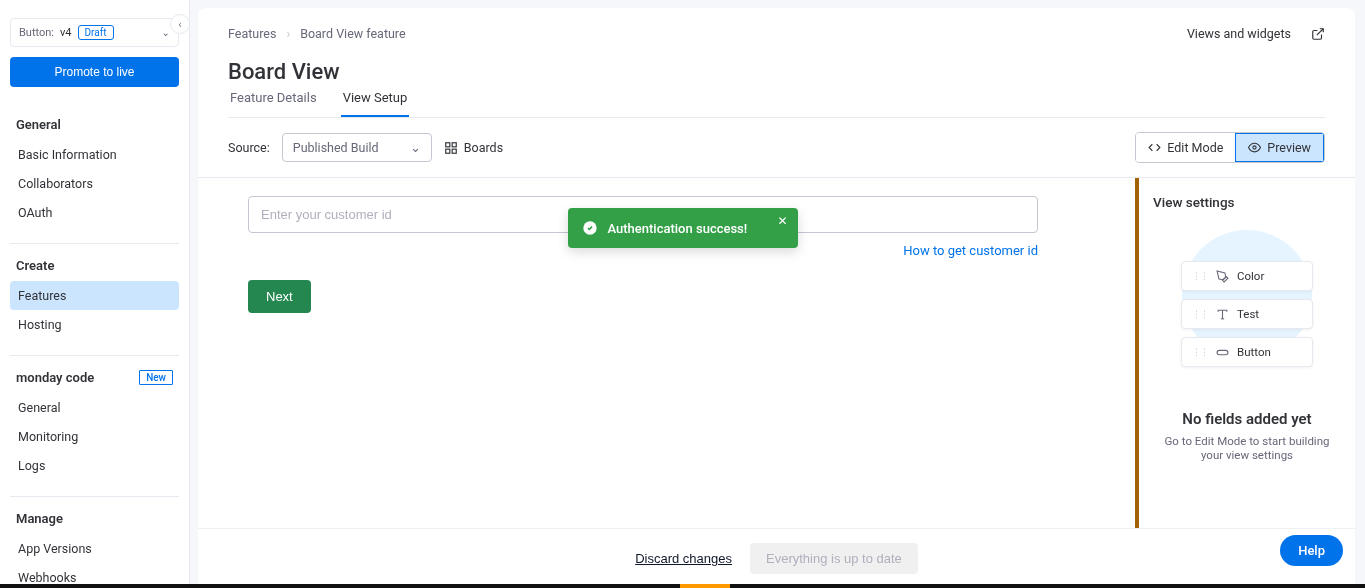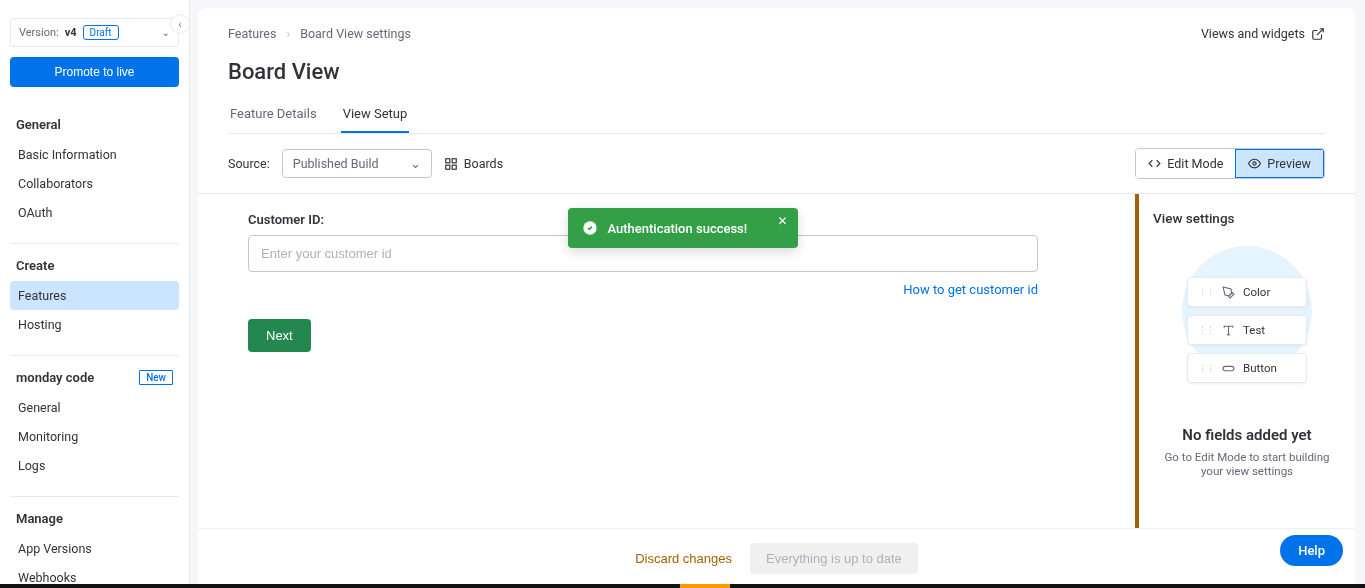--- a/index.html
+++ b/index.html
@@ -3,38 +3,38 @@
 <meta charset="utf-8">
 <style>
 * { box-sizing: border-box; margin: 0; padding: 0; }
 body { font-family: -apple-system, BlinkMacSystemFont, "Segoe UI", Roboto, sans-serif; font-size: 13px; color: #323338; background: #f6f7fb; width: 1365px; height: 588px; overflow: hidden; position: relative; }
 .app { display: flex; height: 100%; }
 .sidebar { width: 190px; background: #fff; border-right: 1px solid #e6e9ef; padding: 0 10px; overflow-y: auto; position: relative; }
 .sidebar-inner { padding-top: 18px; }
 .collapse-btn { position: absolute; right: -1px; top: 14px; width: 20px; height: 20px; border-radius: 50%; background: #fff; border: 1px solid #e6e9ef; display: flex; align-items: center; justify-content: center; font-size: 10px; color: #676879; cursor: pointer; z-index: 5; }
 .version-row { display: flex; align-items: center; gap: 6px; padding: 6px 8px; border: 1px solid #e6e9ef; border-radius: 4px; margin-bottom: 10px; cursor: pointer; font-size: 11px; }
 .version-label { color: #676879; }
-.version-val { color: #323338; font-weight: 700; text-align: right; }
+.version-val { color: #323338; font-weight: 400; text-align: right; }
 .draft-badge { border: 1px solid #0073ea; color: #0073ea; border-radius: 3px; padding: 1px 6px; font-size: 10px; }
 .version-row .chev { margin-left: auto; color: #676879; font-size: 10px; }
 .promote-btn { width: 100%; background: #0073ea; color: #fff; border: none; border-radius: 4px; padding: 8px; font-size: 12px; cursor: pointer; margin-bottom: 26px; }
 .sb-section { margin-bottom: 16px; }
 .sb-head { font-weight: 600; font-size: 13px; padding: 4px 6px; margin-bottom: 4px; display: flex; align-items: center; justify-content: space-between; }
 .sb-item { padding: 7px 8px; font-size: 12.5px; color: #323338; border-radius: 4px; cursor: pointer; }
 .sb-item.active { background: #cce5ff; }
 .sb-divider { border-top: 1px solid #e6e9ef; margin: 6px 0 10px; }
 .new-badge { border: 1px solid #0073ea; color: #0073ea; border-radius: 1px; padding: 1px 6px; font-size: 10px; font-weight: 500; }
 .main { flex: 1; background: #fff; margin: 8px 10px 0 8px; border-radius: 8px 8px 0 0; position: relative; display: flex; flex-direction: column; overflow: hidden; }
 .main-header { padding: 18px 30px 0; }
 .breadcrumb { display: flex; align-items: center; gap: 10px; font-size: 12.5px; color: #676879; }
 .breadcrumb .bc { cursor: pointer; }
 .breadcrumb .sep { color: #c5c7d0; }
-.views-link { position: absolute; right: 30px; top: 18px; display: flex; align-items: center; gap: 6px; font-size: 12.5px; color: #323338; cursor: pointer; }
+.views-link { position: absolute; right: 30px; top: 18px; display: flex; align-items: center; gap: 20px; font-size: 12.5px; color: #323338; cursor: pointer; }
 .page-title { font-size: 22px; font-weight: 500; margin-top: 18px; }
-.tabs { display: flex; gap: 22px; margin-top: 16px; border-bottom: 1px solid #e6e9ef; }
+.tabs { display: flex; gap: 22px; border-bottom: 1px solid #e6e9ef; }
 .tab { padding: 6px 2px 10px; font-size: 13px; color: #676879; cursor: pointer; border-bottom: 2px solid transparent; }
 .tab.active { color: #323338; border-bottom-color: #0073ea; }
 .toolbar { display: flex; align-items: center; padding: 14px 30px; gap: 12px; border-bottom: 1px solid #e6e9ef; }
 .source-label { font-size: 12.5px; color: #323338; }
 .source-select { border: 1px solid #c5c7d0; border-radius: 4px; padding: 6px 10px; font-size: 12.5px; width: 150px; display: flex; justify-content: space-between; cursor: pointer; color: #676879; }
 .boards-item { display: flex; align-items: center; gap: 6px; font-size: 12.5px; color: #323338; cursor: pointer; }
 .icon-boards { width: 14px; height: 14px; }
 .mode-toggle { margin-left: auto; display: flex; border: 1px solid #c5c7d0; border-radius: 4px; overflow: hidden; }
 .mode-btn { padding: 6px 12px; font-size: 12.5px; display: flex; align-items: center; gap: 6px; cursor: pointer; background: #fff; }
 .mode-btn.active { background: #cce5ff; border: 1px solid #0073ea; }
@@ -43,43 +43,43 @@
 .form-label { font-weight: 600; font-size: 13px; margin-bottom: 8px; }
 .text-input { width: 100%; max-width: 790px; border: 1px solid #c5c7d0; border-radius: 4px; padding: 10px 12px; font-size: 13px; }
 .text-input::placeholder { color: #afb0bd; }
 .help-link { display: block; text-align: right; color: #0073ea; font-size: 13px; margin-top: 10px; max-width: 790px; cursor: pointer; }
 .next-btn { margin-top: 22px; background: #258750; color: #fff; border: none; border-radius: 4px; padding: 9px 18px; font-size: 13px; cursor: pointer; }
 .settings-panel { width: 220px; border-left: 4px solid #a16207; padding: 16px 14px; }
 .settings-title { font-size: 13.5px; font-weight: 500; margin-bottom: 14px; }
 .settings-illus { position: relative; height: 180px; display: flex; align-items: center; justify-content: center; }
 .circle-bg { position: absolute; width: 130px; height: 130px; border-radius: 50%; background: #e5f4ff; top: 6px; }
 .field-cards { position: relative; z-index: 1; display: flex; flex-direction: column; gap: 8px; }
-.field-card { background: #fff; border: 1px solid #e6e9ef; border-radius: 4px; padding: 7px 10px; width: 120px; display: flex; align-items: center; gap: 8px; font-size: 11.5px; box-shadow: 0 1px 3px rgba(0,0,0,0.06); }
+.field-card { background: #fff; border: 1px solid #e6e9ef; border-radius: 4px; padding: 7px 10px; width: 132px; display: flex; align-items: center; gap: 8px; font-size: 11.5px; box-shadow: 0 1px 3px rgba(0,0,0,0.06); }
 .grip { color: #c5c7d0; font-size: 9px; letter-spacing: -1px; }
 .fc-icon { width: 13px; height: 13px; }
 .empty-heading { text-align: center; font-weight: 600; font-size: 15px; margin-top: 6px; }
 .empty-sub { text-align: center; font-size: 11.5px; color: #676879; margin-top: 6px; padding: 0 4px; }
 .footer { position: absolute; bottom: 0; left: 0; right: 0; display: flex; justify-content: center; gap: 18px; padding: 14px; border-top: 1px solid #f0f0f0; background: #fff; }
-.discard-btn { background: none; border: none; color: #a16207; font-size: 13px; cursor: pointer; }
+.discard-btn { background: none; border: none; color: #0f172a; font-size: 13px; cursor: pointer; text-decoration: underline; }
 .uptodate-btn { background: #f0f0f0; color: #afb0bd; border: none; border-radius: 4px; padding: 8px 16px; font-size: 13px; }
 .help-fab { position: absolute; right: 22px; bottom: 22px; background: #0073ea; color: #fff; border-radius: 16px; padding: 8px 18px; font-size: 13px; cursor: pointer; font-weight: 500; z-index: 10; }
 .toast { position: absolute; top: 208px; left: 50%; transform: translateX(-50%); background: #33a047; color: #fff; border-radius: 4px; padding: 12px 36px 12px 14px; display: flex; align-items: center; gap: 10px; font-size: 13px; font-weight: 500; z-index: 100; min-width: 230px; box-shadow: 0 4px 12px rgba(0,0,0,0.15); }
 .toast-close { position: absolute; right: 10px; top: 6px; color: #fff; cursor: pointer; font-size: 12px; }
 .bottom-strip { position: absolute; bottom: 0; left: 0; right: 0; height: 4px; background: #111; z-index: 200; }
 .bottom-strip::after { content: ""; position: absolute; left: 680px; width: 50px; height: 4px; background: #ff9900; }
 </style>
 </head>
 <body>
 
 <div class="app">
   <div class="sidebar">
     <div class="collapse-btn">‹</div>
     <div class="sidebar-inner">
       <div class="version-row">
-        <span class="version-label">Version:</span>
+        <span class="version-label">Button:</span>
         <span class="version-val">v4</span>
         <span class="draft-badge">Draft</span>
         <span class="chev">⌄</span>
       </div>
       <button class="promote-btn">Promote to live</button>
 
       <div class="sb-section">
         <div class="sb-head">General</div>
         <div class="sb-item">Basic Information</div>
         <div class="sb-item">Collaborators</div>
@@ -113,21 +113,21 @@
 
       </div>
     </div>
   </div>
 
   <div class="main">
     <div class="main-header">
       <div class="breadcrumb">
         <span class="bc">Features</span>
         <span class="sep">›</span>
-        <span class="bc">Board View settings</span>
+        <span class="bc">Board View feature</span>
       </div>
       <div class="views-link">
         <span>Views and widgets</span>
         <svg width="14" height="14" viewBox="0 0 24 24" fill="none" stroke="#323338" stroke-width="2">
             <path d="M18 13v6a2 2 0 0 1-2 2H5a2 2 0 0 1-2-2V8a2 2 0 0 1 2-2h6"></path>
             <polyline points="15 3 21 3 21 9"></polyline>
             <line x1="10" y1="14" x2="21" y2="3"></line>
           </svg>
       </div>
       <h1 class="page-title">Board View</h1>
@@ -165,21 +165,20 @@
               <path d="M1 12s4-8 11-8 11 8 11 8-4 8-11 8-11-8-11-8z"></path>
               <circle cx="12" cy="12" r="3"></circle>
             </svg>
           <span>Preview</span>
         </div>
       </div>
     </div>
 
     <div class="content">
       <div class="form-area">
-        <div class="form-label">Customer ID:</div>
         <input class="text-input" type="text" placeholder="Enter your customer id" style="">
         <a class="help-link">How to get customer id</a>
         <button class="next-btn">Next</button>
       </div>
 
       <div class="settings-panel">
         <div class="settings-title">View settings</div>
         <div class="settings-illus">
           <div class="circle-bg"></div>
           <div class="field-cards">

